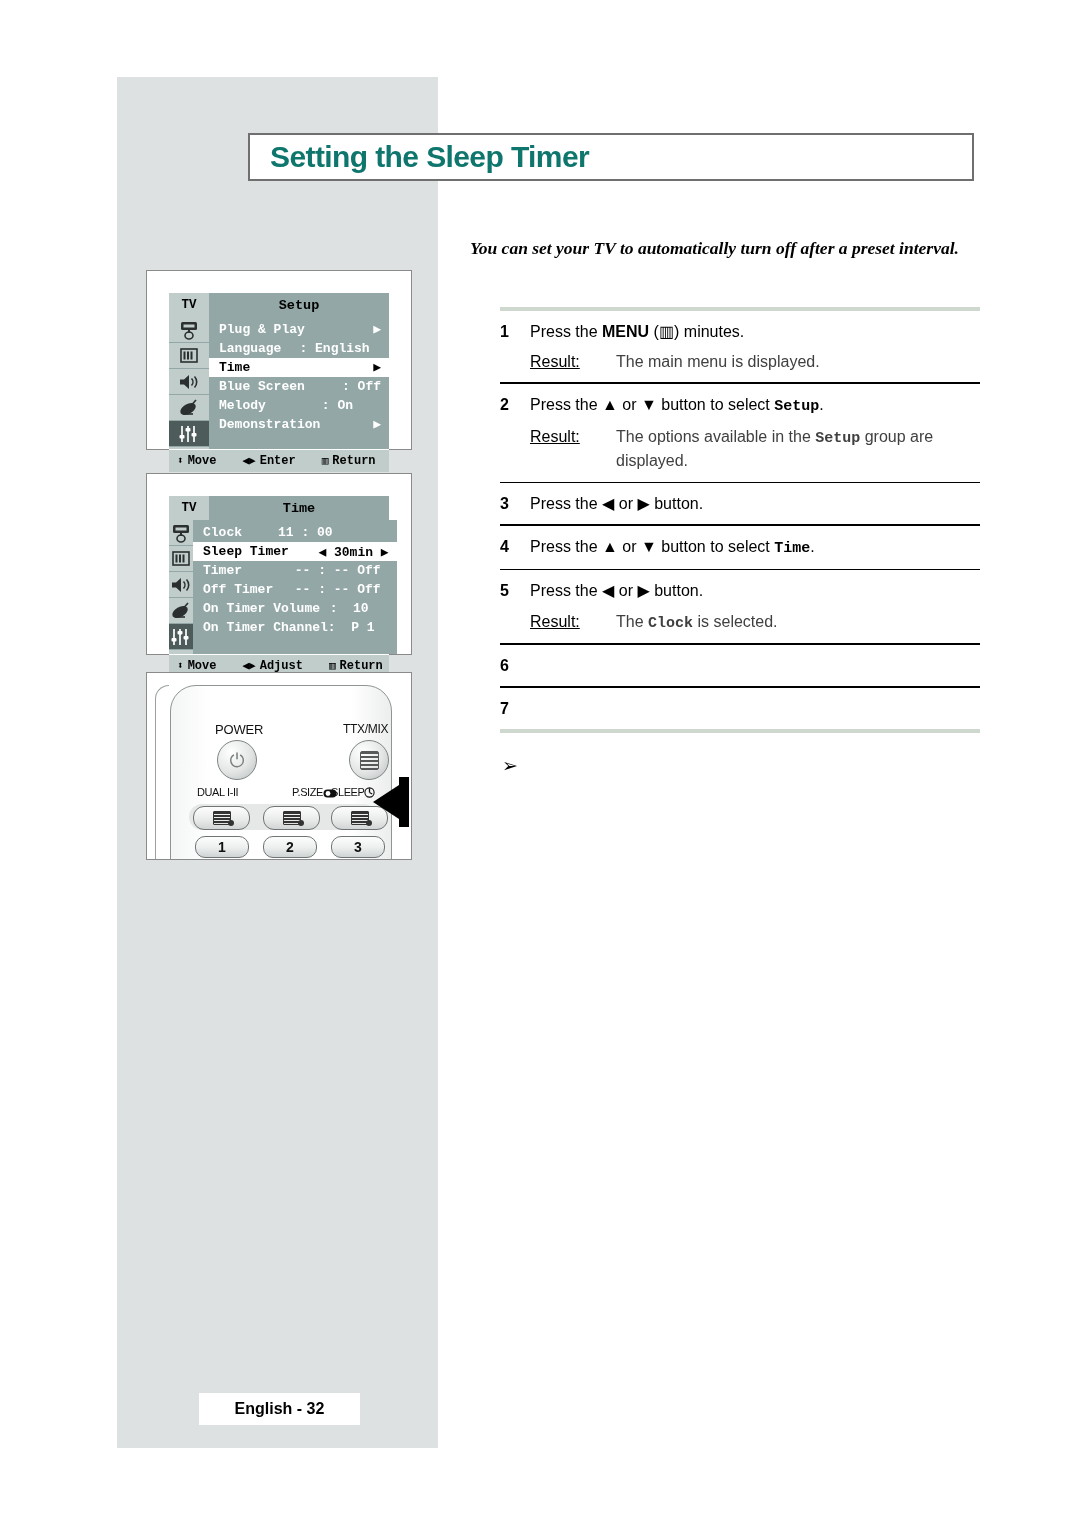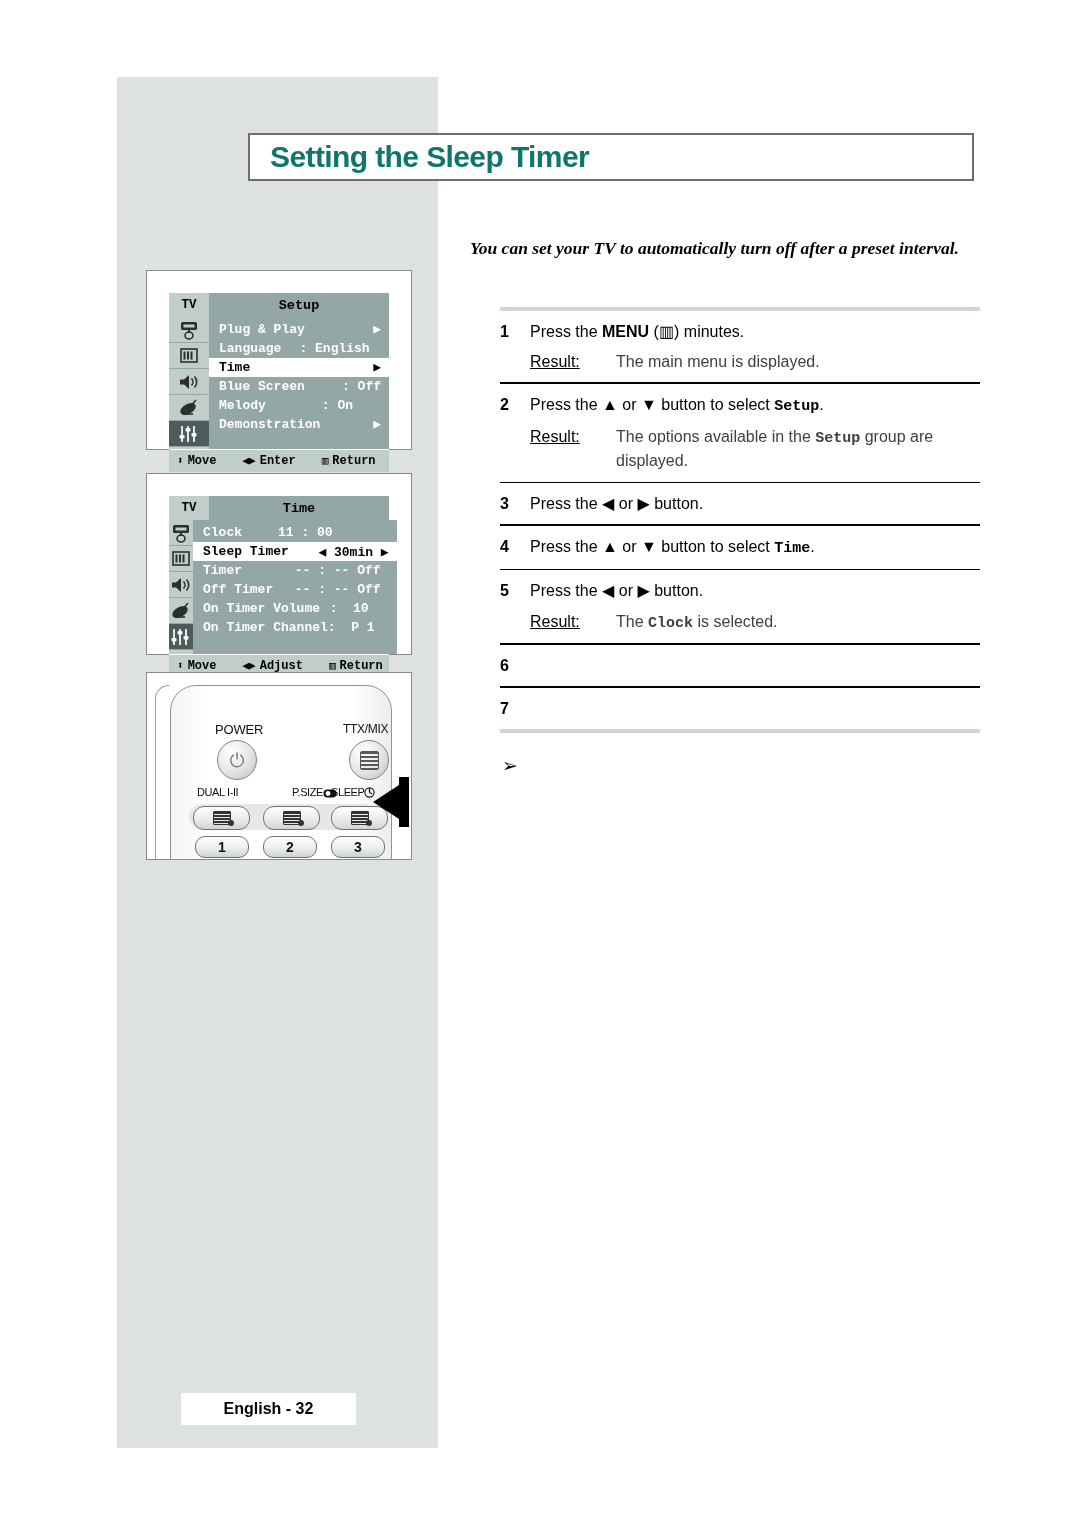--- a/index.html
+++ b/index.html
@@ -185,21 +185,21 @@
     position:absolute;left:226px;top:112px;width:0;height:0;
     border-top:17px solid transparent;border-bottom:17px solid transparent;
     border-right:26px solid #000;
   }
   .pointer-bar{
     position:absolute;left:252px;top:104px;width:10px;height:50px;background:#000;
   }
 
   
   .footer{
-    position:absolute;left:181px;top:1393px;width:175px;height:32px;
+    position:absolute;left:199px;top:1393px;width:161px;height:32px;
     background:#ffffff;display:flex;align-items:center;justify-content:center;
     font-size:16px;font-weight:bold;color:#000;
   }
 </style>
 </head>
 <body>
 
 <div class="page">
 
   <div class="grey-panel"></div>

